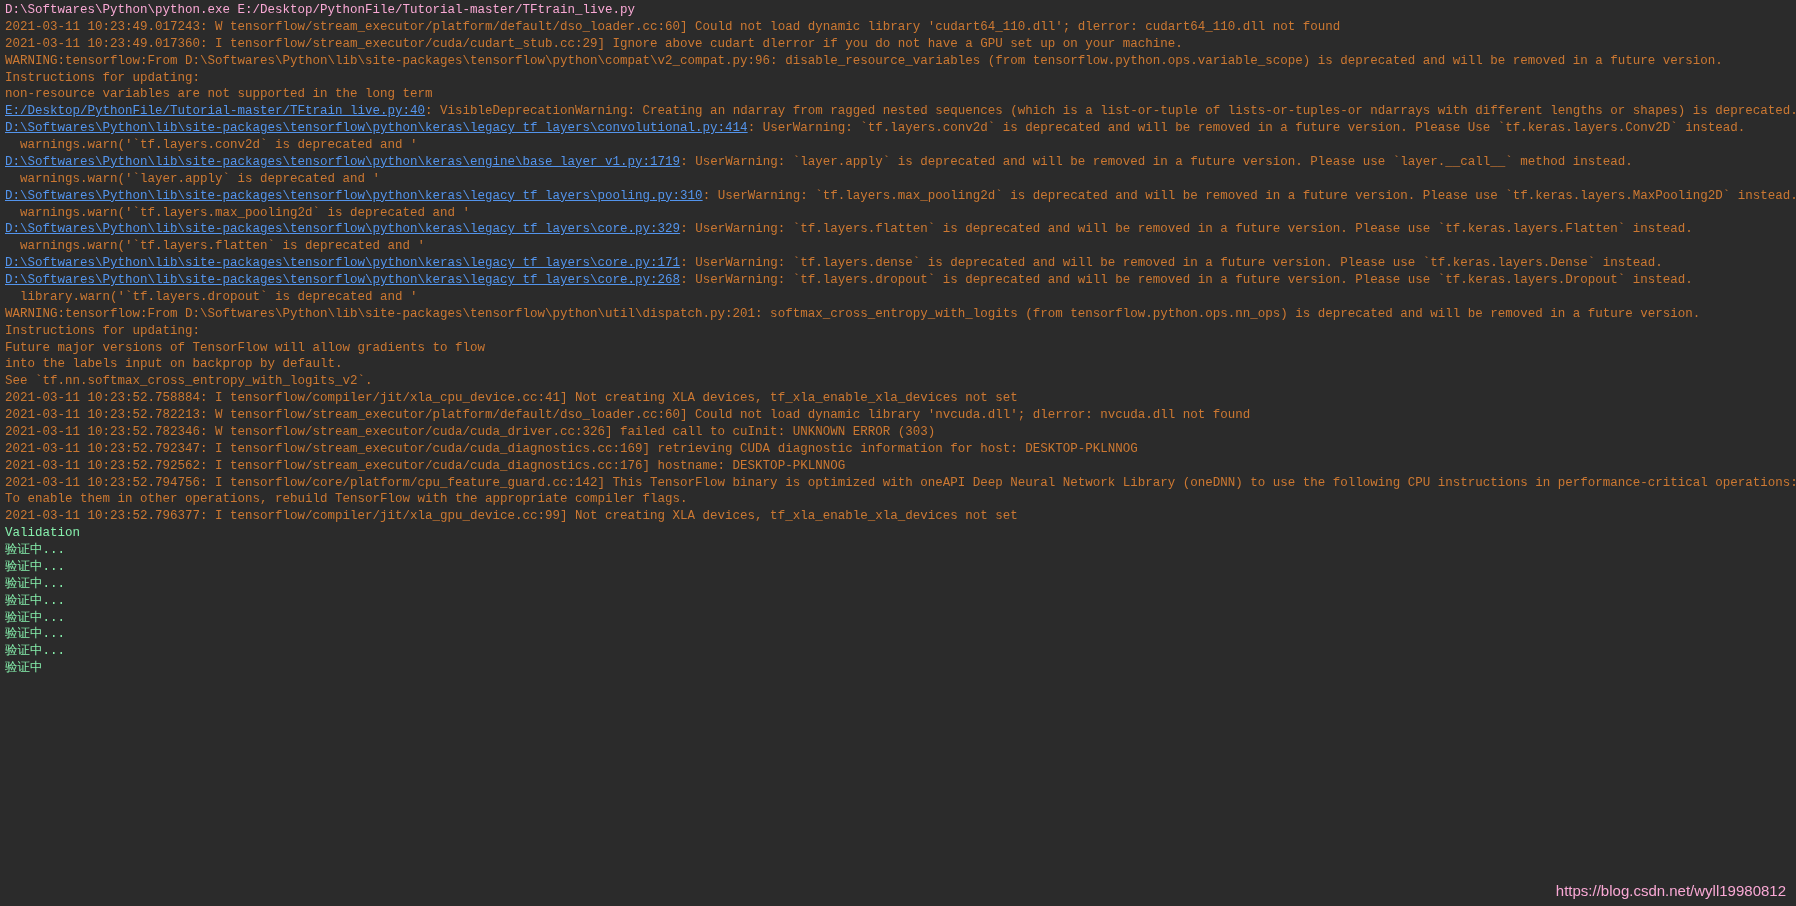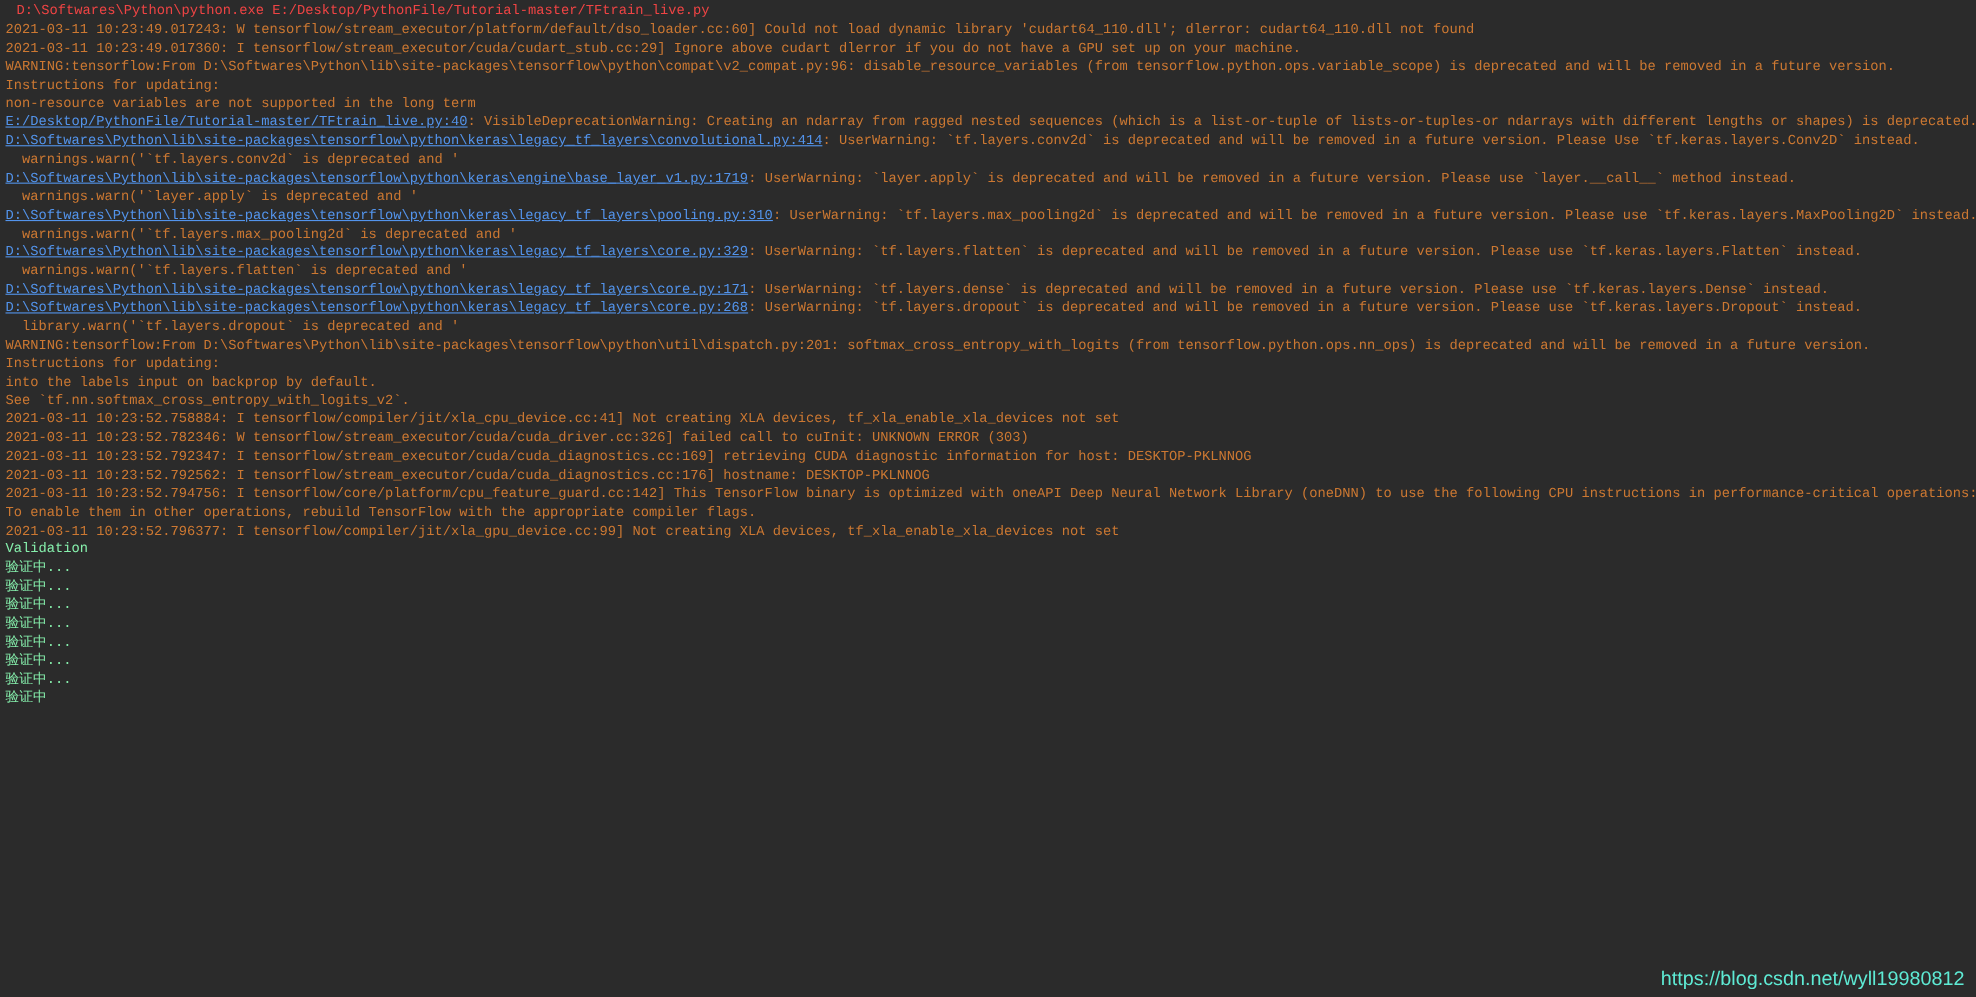--- a/index.html
+++ b/index.html
@@ -16,40 +16,39 @@
       padding: 2px 5px;
       overflow-x: auto;
       white-space: nowrap;
       position: relative;
       min-height: 906px;
     }
     .line {
       white-space: pre;
     }
     .normal {
-      color: #ef4444;
-      margin-left: 10px;
+      color: #f9a8d4;
     }
     .orange {
       color: #cc7832;
     }
     .link {
       color: #5394ec;
       text-decoration: underline;
       cursor: pointer;
     }
     .grey {
       color: #86efac;
     }
     .watermark {
       position: fixed;
       bottom: 5px;
       right: 10px;
-      color: #5eead4;
-      font-size: 18px;
+      color: #f9a8d4;
+      font-size: 15px;
       font-family: Arial, sans-serif;
     }
   </style>
 </head>
 <body>
 
 <div>
   <div class="line normal">D:\Softwares\Python\python.exe E:/Desktop/PythonFile/Tutorial-master/TFtrain_live.py</div>
   <div class="line orange">2021-03-11 10:23:49.017243: W tensorflow/stream_executor/platform/default/dso_loader.cc:60] Could not load dynamic library 'cudart64_110.dll'; dlerror: cudart64_110.dll not found</div>
   <div class="line orange">2021-03-11 10:23:49.017360: I tensorflow/stream_executor/cuda/cudart_stub.cc:29] Ignore above cudart dlerror if you do not have a GPU set up on your machine.</div>
@@ -64,25 +63,27 @@
   <div class="line"><span class="link">D:\Softwares\Python\lib\site-packages\tensorflow\python\keras\legacy_tf_layers\pooling.py:310</span><span class="orange">: UserWarning: `tf.layers.max_pooling2d` is deprecated and will be removed in a future version. Please use `tf.keras.layers.MaxPooling2D` instead.</span></div>
   <div class="line orange">  warnings.warn('`tf.layers.max_pooling2d` is deprecated and '</div>
   <div class="line"><span class="link">D:\Softwares\Python\lib\site-packages\tensorflow\python\keras\legacy_tf_layers\core.py:329</span><span class="orange">: UserWarning: `tf.layers.flatten` is deprecated and will be removed in a future version. Please use `tf.keras.layers.Flatten` instead.</span></div>
   <div class="line orange">  warnings.warn('`tf.layers.flatten` is deprecated and '</div>
   <div class="line"><span class="link">D:\Softwares\Python\lib\site-packages\tensorflow\python\keras\legacy_tf_layers\core.py:171</span><span class="orange">: UserWarning: `tf.layers.dense` is deprecated and will be removed in a future version. Please use `tf.keras.layers.Dense` instead.</span></div>
   <div class="line"><span class="link">D:\Softwares\Python\lib\site-packages\tensorflow\python\keras\legacy_tf_layers\core.py:268</span><span class="orange">: UserWarning: `tf.layers.dropout` is deprecated and will be removed in a future version. Please use `tf.keras.layers.Dropout` instead.</span></div>
   <div class="line orange">  library.warn('`tf.layers.dropout` is deprecated and '</div>
   <div class="line orange">WARNING:tensorflow:From D:\Softwares\Python\lib\site-packages\tensorflow\python\util\dispatch.py:201: softmax_cross_entropy_with_logits (from tensorflow.python.ops.nn_ops) is deprecated and will be removed in a future version.</div>
   <div class="line orange">Instructions for updating:</div>
   <div class="line orange"></div>
+  <div class="line orange">Future major versions of TensorFlow will allow gradients to flow</div>
   <div class="line orange">into the labels input on backprop by default.</div>
   <div class="line orange"></div>
   <div class="line orange">See `tf.nn.softmax_cross_entropy_with_logits_v2`.</div>
   <div class="line orange"></div>
   <div class="line orange">2021-03-11 10:23:52.758884: I tensorflow/compiler/jit/xla_cpu_device.cc:41] Not creating XLA devices, tf_xla_enable_xla_devices not set</div>
+  <div class="line orange">2021-03-11 10:23:52.782213: W tensorflow/stream_executor/platform/default/dso_loader.cc:60] Could not load dynamic library 'nvcuda.dll'; dlerror: nvcuda.dll not found</div>
   <div class="line orange">2021-03-11 10:23:52.782346: W tensorflow/stream_executor/cuda/cuda_driver.cc:326] failed call to cuInit: UNKNOWN ERROR (303)</div>
   <div class="line orange">2021-03-11 10:23:52.792347: I tensorflow/stream_executor/cuda/cuda_diagnostics.cc:169] retrieving CUDA diagnostic information for host: DESKTOP-PKLNNOG</div>
   <div class="line orange">2021-03-11 10:23:52.792562: I tensorflow/stream_executor/cuda/cuda_diagnostics.cc:176] hostname: DESKTOP-PKLNNOG</div>
   <div class="line orange">2021-03-11 10:23:52.794756: I tensorflow/core/platform/cpu_feature_guard.cc:142] This TensorFlow binary is optimized with oneAPI Deep Neural Network Library (oneDNN) to use the following CPU instructions in performance-critical operations:  AVX2</div>
   <div class="line orange">To enable them in other operations, rebuild TensorFlow with the appropriate compiler flags.</div>
   <div class="line orange">2021-03-11 10:23:52.796377: I tensorflow/compiler/jit/xla_gpu_device.cc:99] Not creating XLA devices, tf_xla_enable_xla_devices not set</div>
   <div class="line grey">Validation</div>
   <div class="line grey">验证中...</div>
   <div class="line grey">验证中...</div>
   <div class="line grey">验证中...</div>

